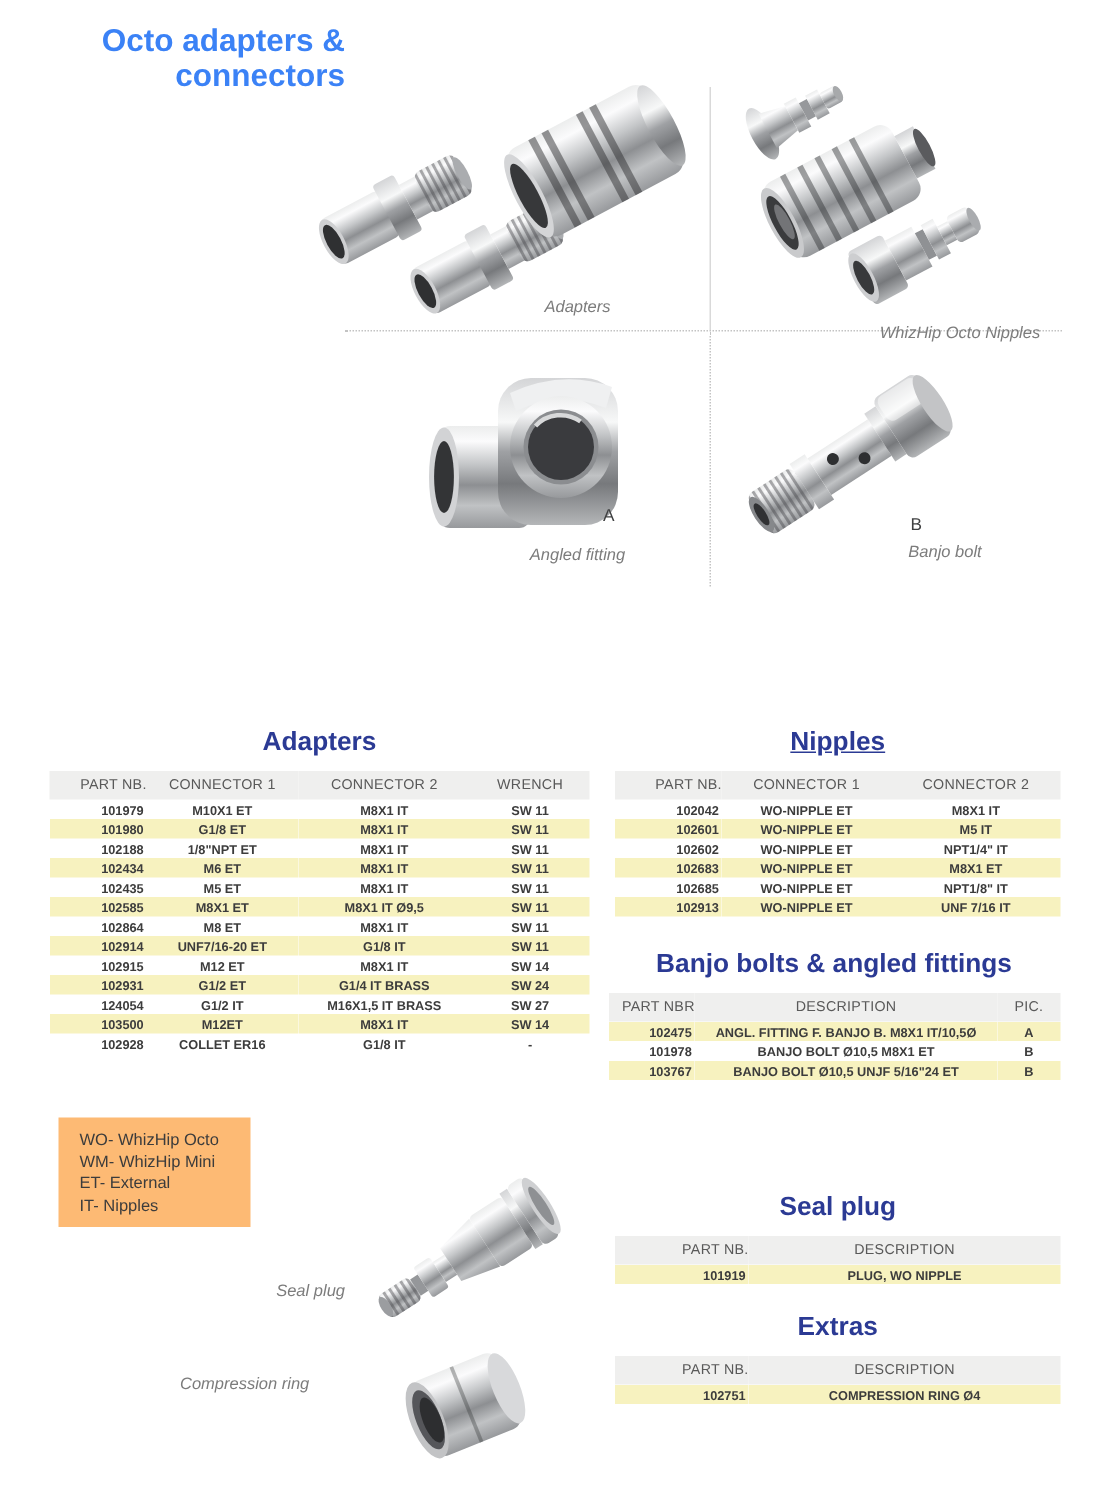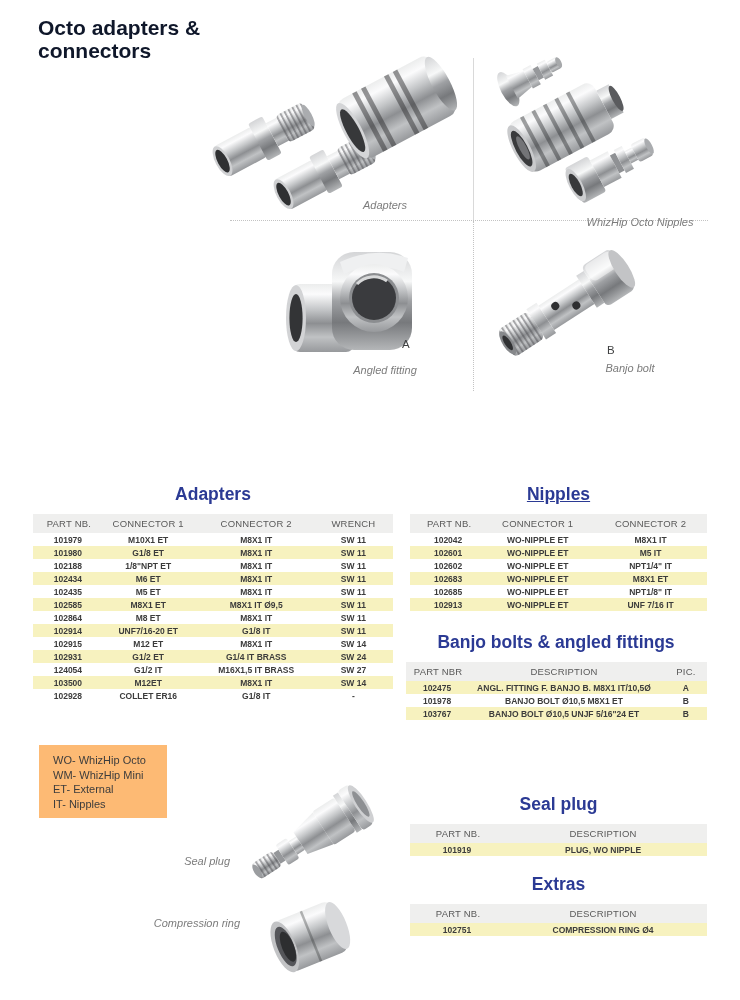--- a/index.html
+++ b/index.html
@@ -1,58 +1,58 @@
 <!DOCTYPE html>
 <html><head>
 <meta charset="utf-8">
 <style>
   * { margin:0; padding:0; box-sizing:border-box; }
   body { background:#ffffff; }
   .page { position:relative; width:740px; height:1000px; background:#ffffff; overflow:hidden;
           font-family:"Liberation Sans", sans-serif; }
 
-  .page-title { position:absolute; left:38px; top:16px; width:192px; text-align:left;
-                font-size:21px; font-weight:bold; color:#0f172a; line-height:23px; }
+  .page-title { position:absolute; left:38px; top:16px; width:192px; text-align:right;
+                font-size:21px; font-weight:bold; color:#3b82f6; line-height:23px; }
 
   
   .fig-top { position:absolute; left:0; top:0; width:740px; height:420px; }
   .fig-bottom { position:absolute; left:130px; top:778px; width:260px; height:200px; }
   .divider-h { position:absolute; left:230px; top:220px; width:478px; height:0;
                border-top:1px dotted #c3c3c3; }
   .divider-v-top { position:absolute; left:473px; top:58px; width:0; height:162px;
                    border-left:1px solid #d9d9d9; }
   .divider-v-bot { position:absolute; left:473px; top:221px; width:0; height:170px;
                    border-left:1px dotted #c3c3c3; }
 
   .caption { position:absolute; font-style:italic; font-size:11px; color:#7c7c7c; text-align:center; }
   .cap-adapters { left:330px; top:199px; width:110px; }
   .cap-nipples  { left:565px; top:216px; width:150px; }
   .cap-angled   { left:325px; top:364px; width:120px; }
   .cap-banjo    { left:575px; top:362px; width:110px; }
   .cap-sealplug { left:140px; top:855px; width:90px; text-align:right; }
-  .cap-ring     { left:120px; top:917px; width:120px; text-align:right; }
+  .cap-ring     { left:120px; top:917px; width:120px; text-align:left; }
   .pic-letter { position:absolute; font-size:11.5px; color:#3f4041; }
   .letter-a { left:402px; top:338px; }
   .letter-b { left:607px; top:344px; }
 
   
   .sec-title { position:absolute; text-align:center; font-size:17.5px; font-weight:600; color:#2b3a94; }
   .t-adapters-title { left:33px;  top:484px; width:360px; }
   .t-nipples-title  { left:410px; top:484px; width:297px;text-decoration:underline; }
   .t-banjo-title    { left:396px; top:632px; width:320px; }
   .t-seal-title     { left:410px; top:794px; width:297px; }
   .t-extras-title   { left:410px; top:874px; width:297px; }
 
   
   table.ctable { position:absolute; border-collapse:collapse; table-layout:fixed; }
   table.ctable th { background:#efefee; color:#595959; font-weight:normal; font-size:9.5px;
                     height:19px; text-align:center; letter-spacing:.2px; }
   table.ctable td { font-size:8.5px; font-weight:600; color:#3c3c3c; height:13px;
                     text-align:center; padding:0 2px; white-space:nowrap; overflow:hidden; }
-  table.ctable th:first-child, table.ctable td:first-child { text-align:center; padding-left:7px; }
+  table.ctable th:first-child, table.ctable td:first-child { text-align:right; padding-left:7px; }
   .stripe-odd  tbody tr:nth-child(even) td { background:#f7f2bf; }
   .stripe-even tbody tr:nth-child(odd)  td { background:#f7f2bf; }
 
   .tbl-adapters { left:33px; top:514px; width:360px; }
   .tbl-adapters th:nth-child(1){width:18%} .tbl-adapters th:nth-child(2){width:28%}
   .tbl-adapters th:nth-child(3){width:32%} .tbl-adapters th:nth-child(4){width:22%}
 
   .tbl-nipples { left:410px; top:514px; width:297px; }
   .tbl-nipples th:nth-child(1){width:24%} .tbl-nipples th:nth-child(2){width:38%}
   .tbl-nipples th:nth-child(3){width:38%}

